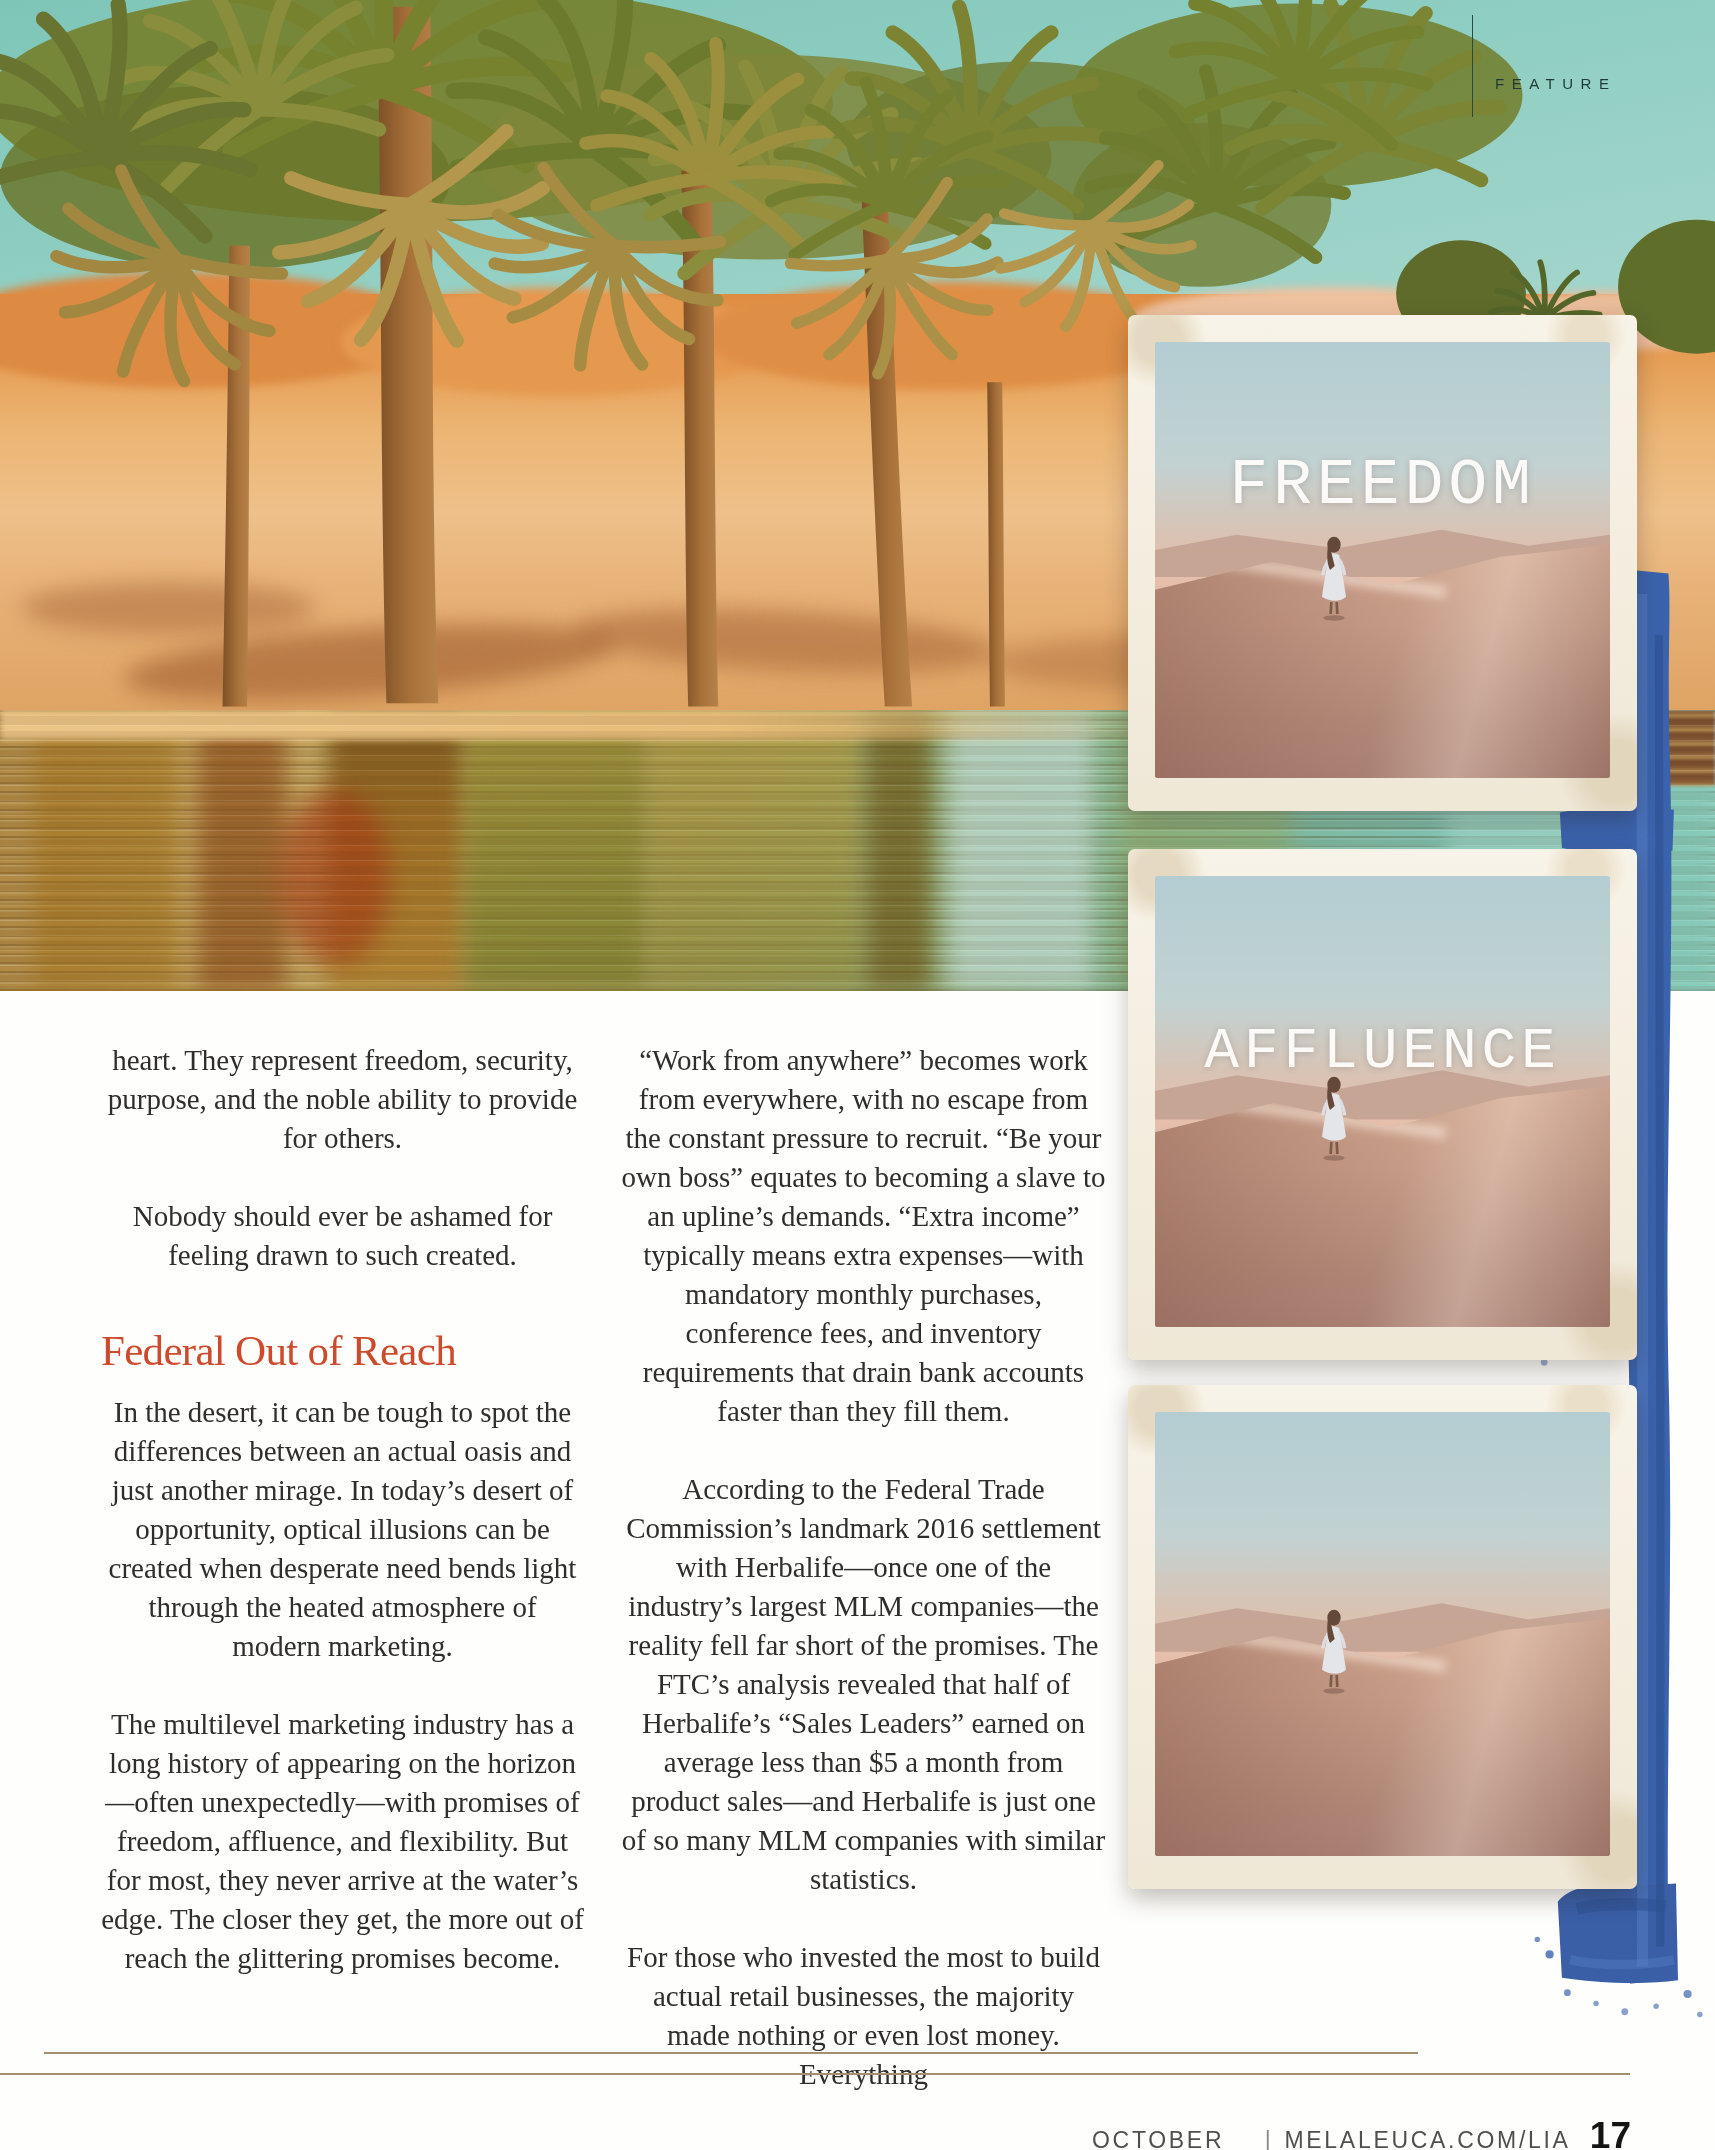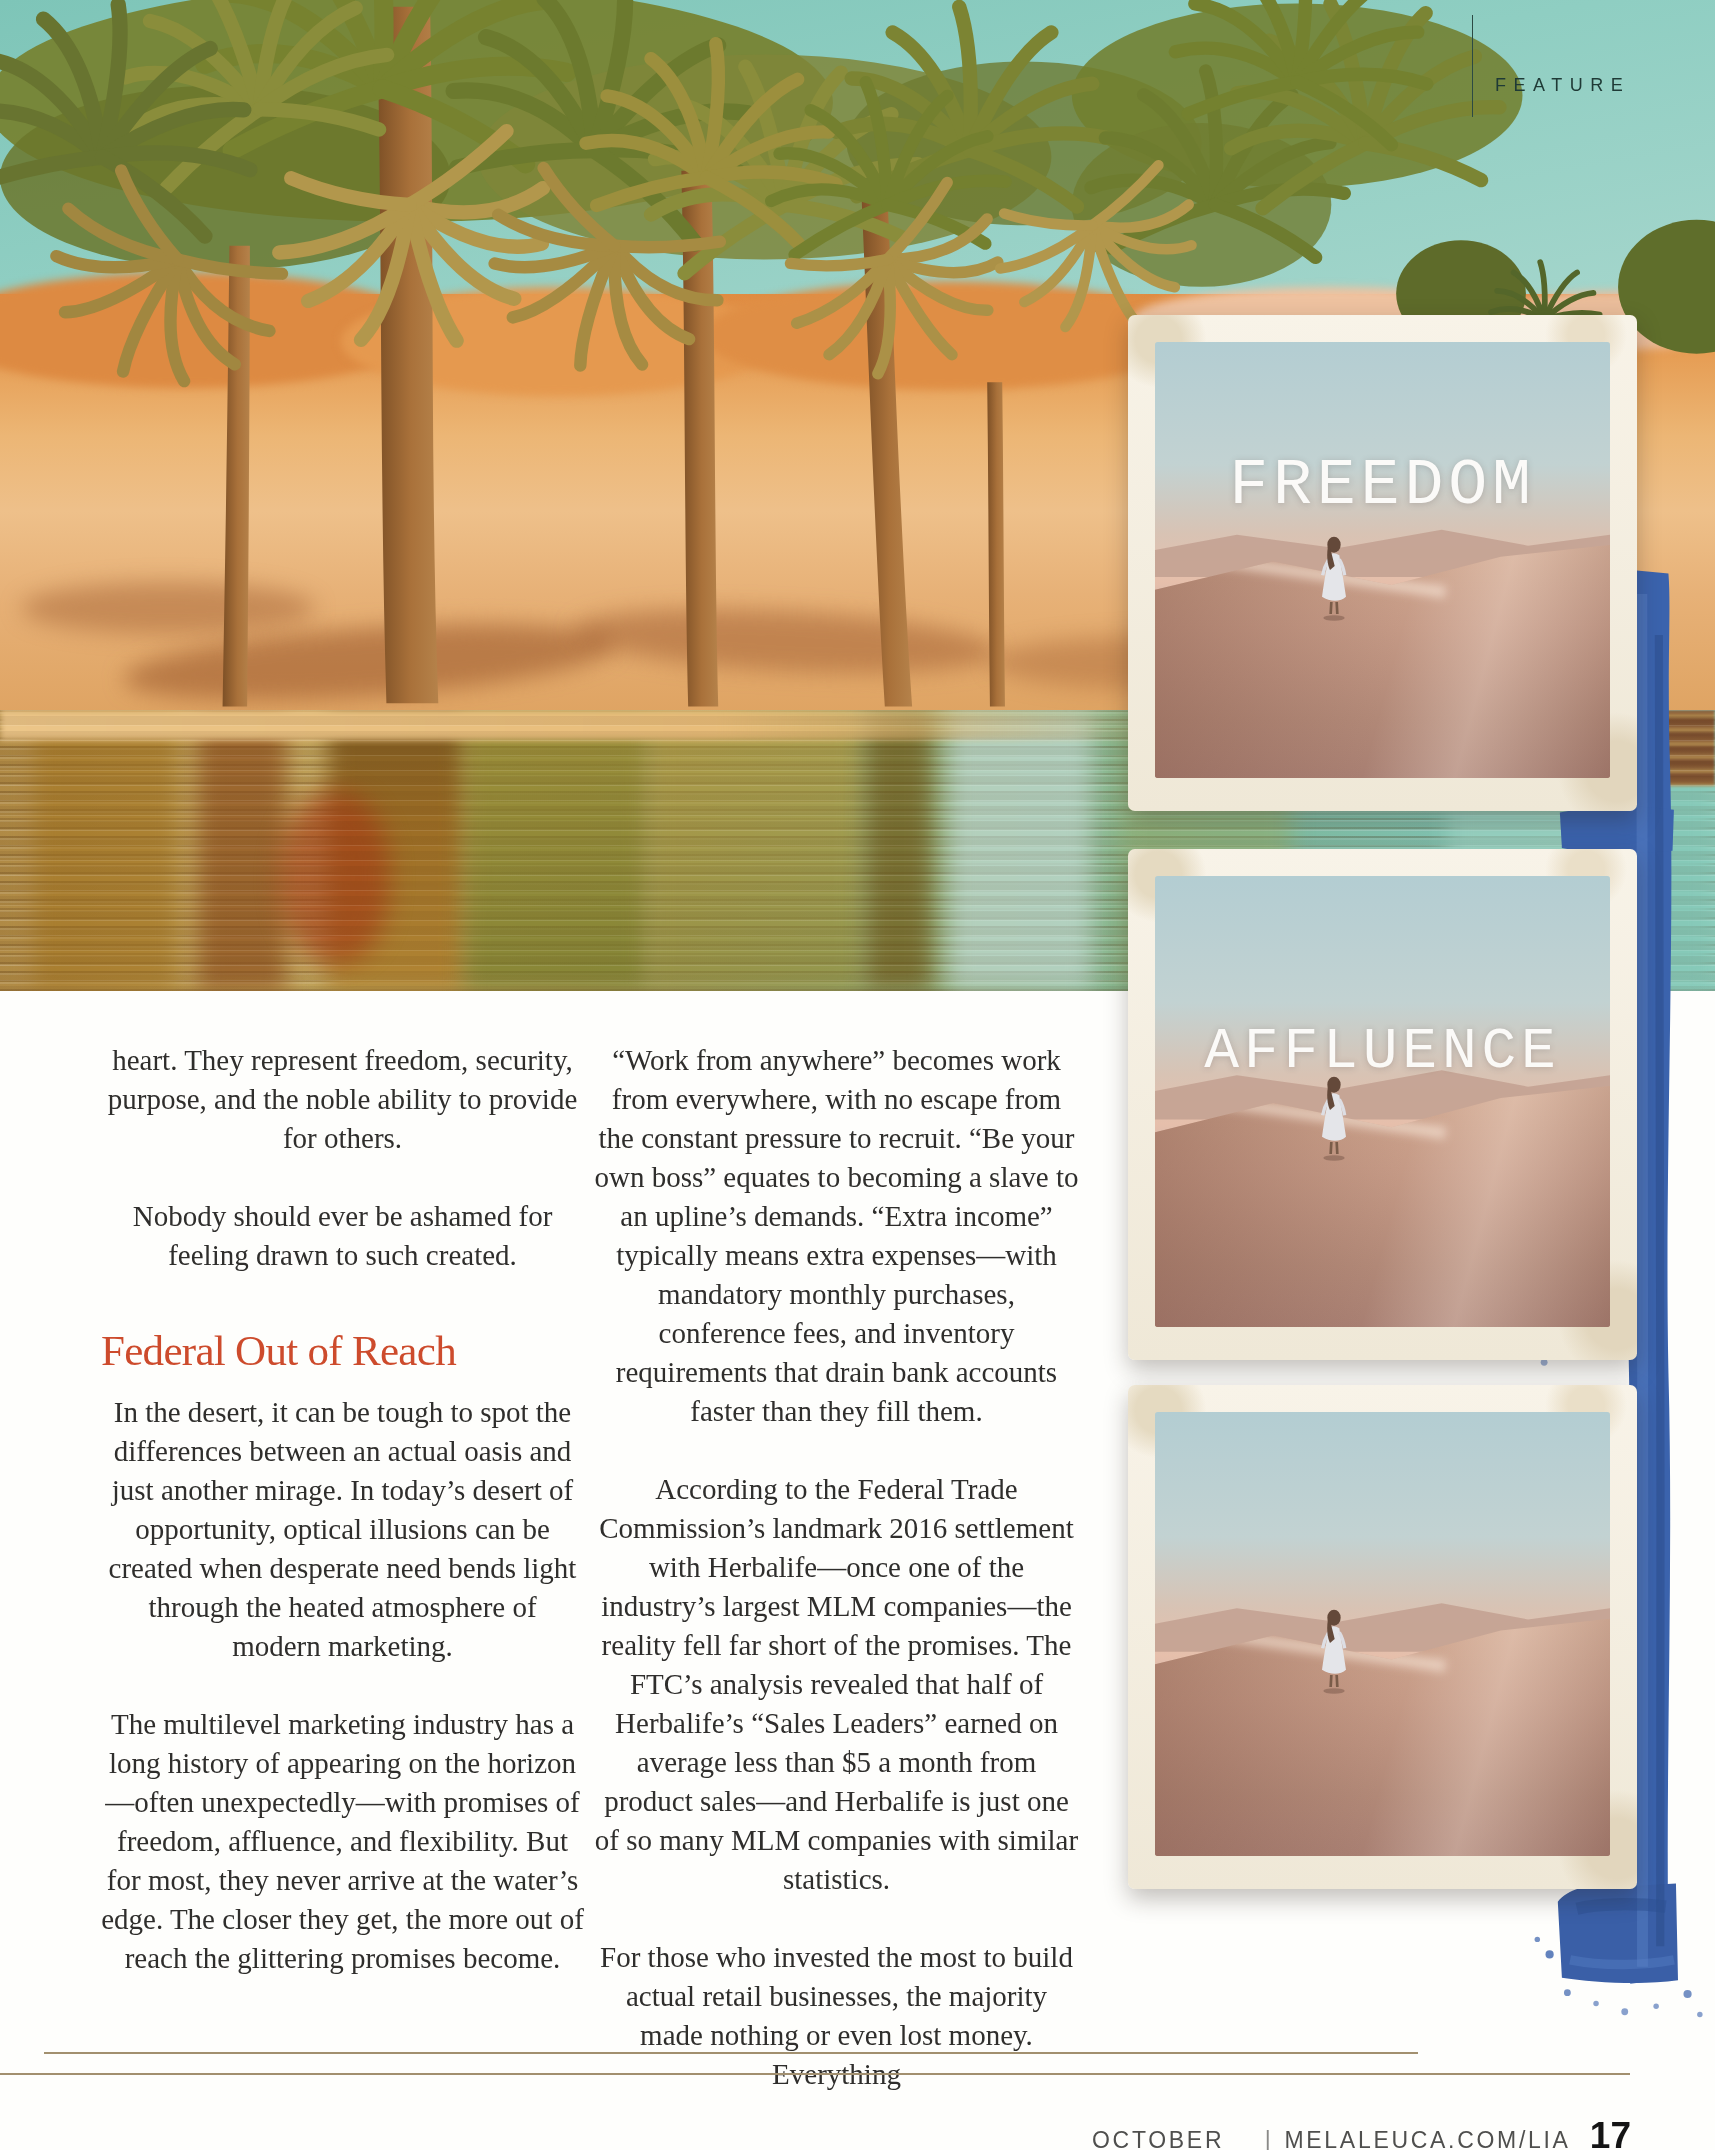--- a/index.html
+++ b/index.html
@@ -46,21 +46,21 @@
   .redpatch{position:absolute;left:280px;top:82px;width:109px;height:171px;background:#a63914;
        border-radius:45%;filter:blur(12.3px);opacity:.6;}
   .rustband{position:absolute;left:1604px;top:0;width:111px;height:76px;filter:blur(1.4px);opacity:.85;
        background:repeating-linear-gradient(180deg,#8a4a20 0 4.1px,#b57b3a 4.1px 8.2px,#7a3a18 8.2px 13.7px);}
   .shine{position:absolute;left:0;top:0;width:1195px;height:30px;filter:blur(3.4px);
        background:linear-gradient(90deg,#ecc689,#e8bd7a 60%,rgba(232,189,122,0));}
 
   
   .feature-rule{position:absolute;left:1472px;top:15px;width:1.4px;height:102px;background:#2c4a44;}
   .feature-label{position:absolute;left:1495px;top:75px;width:218px;
-       font-family:"Liberation Sans",sans-serif;font-size:18px;letter-spacing:7.5px;color:#1f3a36;}
+       font-family:"Liberation Sans",sans-serif;font-size:15px;letter-spacing:7.5px;color:#1f3a36;}
 
   
   .paint{position:absolute;left:1529px;top:553px;width:186px;height:1482px;}
 
   
   .card{position:absolute;left:1128px;width:509px;border-radius:6.8px;
         padding:27px 27px 33px 27px;box-sizing:border-box;
         background:
           radial-gradient(circle at 6% 5%, #e5dac1 0 23px, rgba(229,218,193,0) 48px),
           radial-gradient(circle at 96% 92%, #e2d6bd 0 30px, rgba(226,214,189,0) 59px),
@@ -84,21 +84,21 @@
   .card-title{position:absolute;left:0;right:0;top:33%;transform:translateY(-50%);
         text-align:center;color:rgba(253,252,250,.97);font-family:Liberation Mono, monospace;
         letter-spacing:4.8px;text-shadow:0 1.4px 6.8px rgba(90,70,70,.25);}
   .card1 .card-title{font-size:65px;}
   .card2 .card-title{font-size:58px;margin-top:26px;}
   .card3 .card-title{font-size:52px;}
   .figure{position:absolute;left:35%;top:44%;width:40px;height:96px;}
 
   
   .colL{position:absolute;left:101px;top:1041px;width:483px;}
-  .colR{position:absolute;left:592px;top:1041px;width:489px;}
+  .colR{position:absolute;left:619px;top:1041px;width:489px;}
   .colL p,.colR p{font-size:29px;line-height:39px;color:#2f2e2c;margin:0 0 39px 0;text-align:center;}
   .colL h2{font-size:43px;line-height:49px;font-weight:normal;color:#cd4b2c;margin:51px 0 18px 0;letter-spacing:-0.7px;}
 
   
   .rule-short{position:absolute;left:44px;top:2052px;width:1374px;height:2px;background:#a2906f;}
   .rule-long{position:absolute;left:0;top:2073px;width:1630px;height:2px;background:#a2906f;}
   .continued{position:absolute;left:1393px;top:2014px;width:239px;text-align:right;
         font-family:"DejaVu Serif",serif;font-style:italic;font-size:32px;color:#6b5b40;letter-spacing:1.4px;}
   .footer-meta{position:absolute;left:1092px;top:2115px;width:539px;display:flex;
         justify-content:flex-end;align-items:baseline;gap:13.7px;

